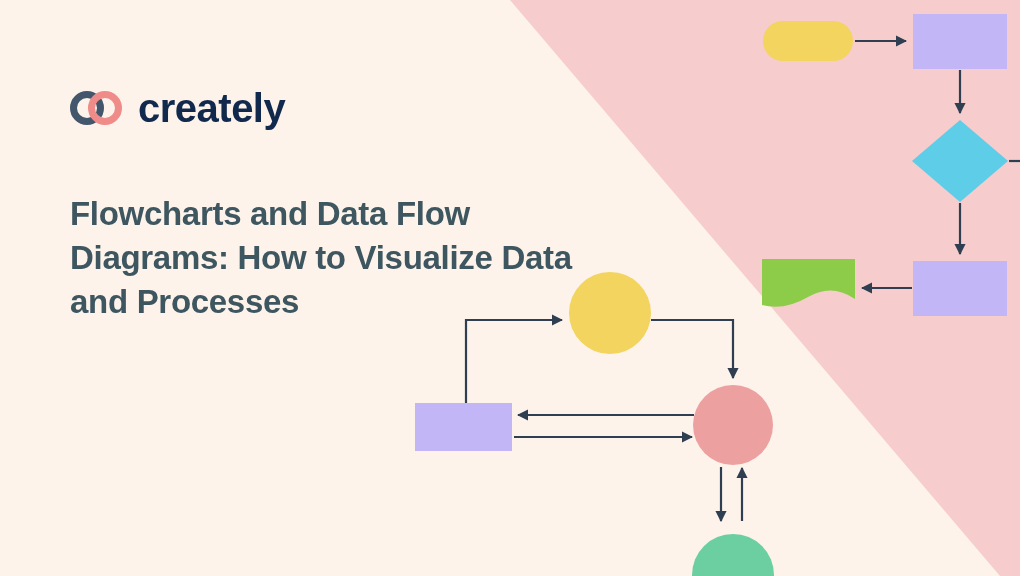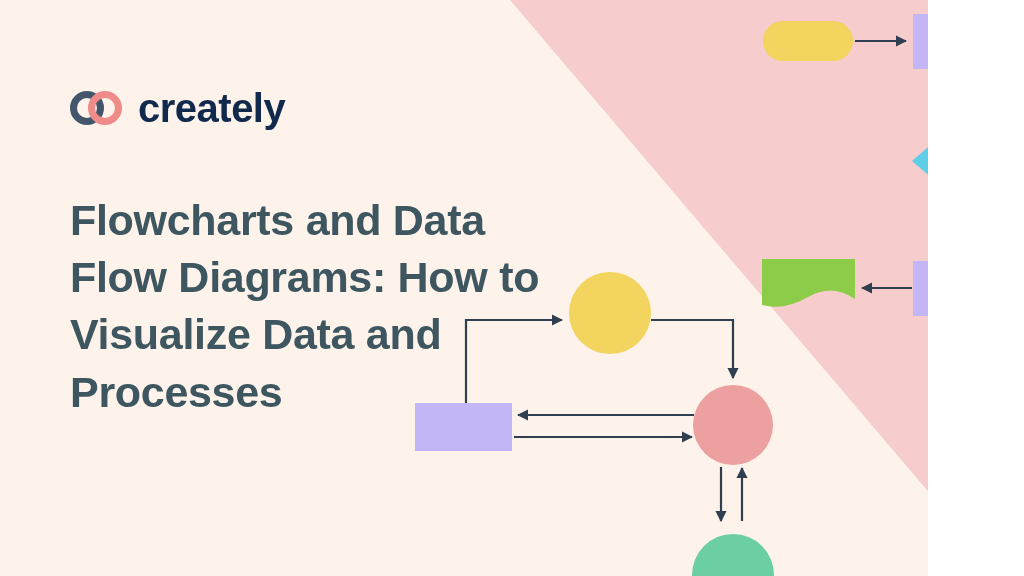--- a/index.html
+++ b/index.html
@@ -2,21 +2,21 @@
 <html><head>
 <meta charset="utf-8">
 <style>
   html, body {
     margin: 0;
     padding: 0;
     background: #ffffff;
   }
   #stage {
     position: relative;
-    width: 928px;
+    width: 1020px;
     height: 576px;
     overflow: hidden;
     background: #fdf3ea;
     font-family: "Liberation Sans", sans-serif;
   }
   #bg-svg, #diagram-svg {
     position: absolute;
     top: 0;
     left: 0;
     width: 1024px;
@@ -46,21 +46,21 @@
   }
 
   
   .headline {
     position: absolute;
     left: 70px;
     top: 192px;
     width: 520px;
     z-index: 5;
     margin: 0;
-    font-size: 43px;
+    font-size: 33px;
     font-weight: bold;
     line-height: 1.33;
     letter-spacing: -0.3px;
     color: #3e5660;
     font-family: "Liberation Sans", sans-serif;
   }
 </style>
 </head>
 <body>
 

